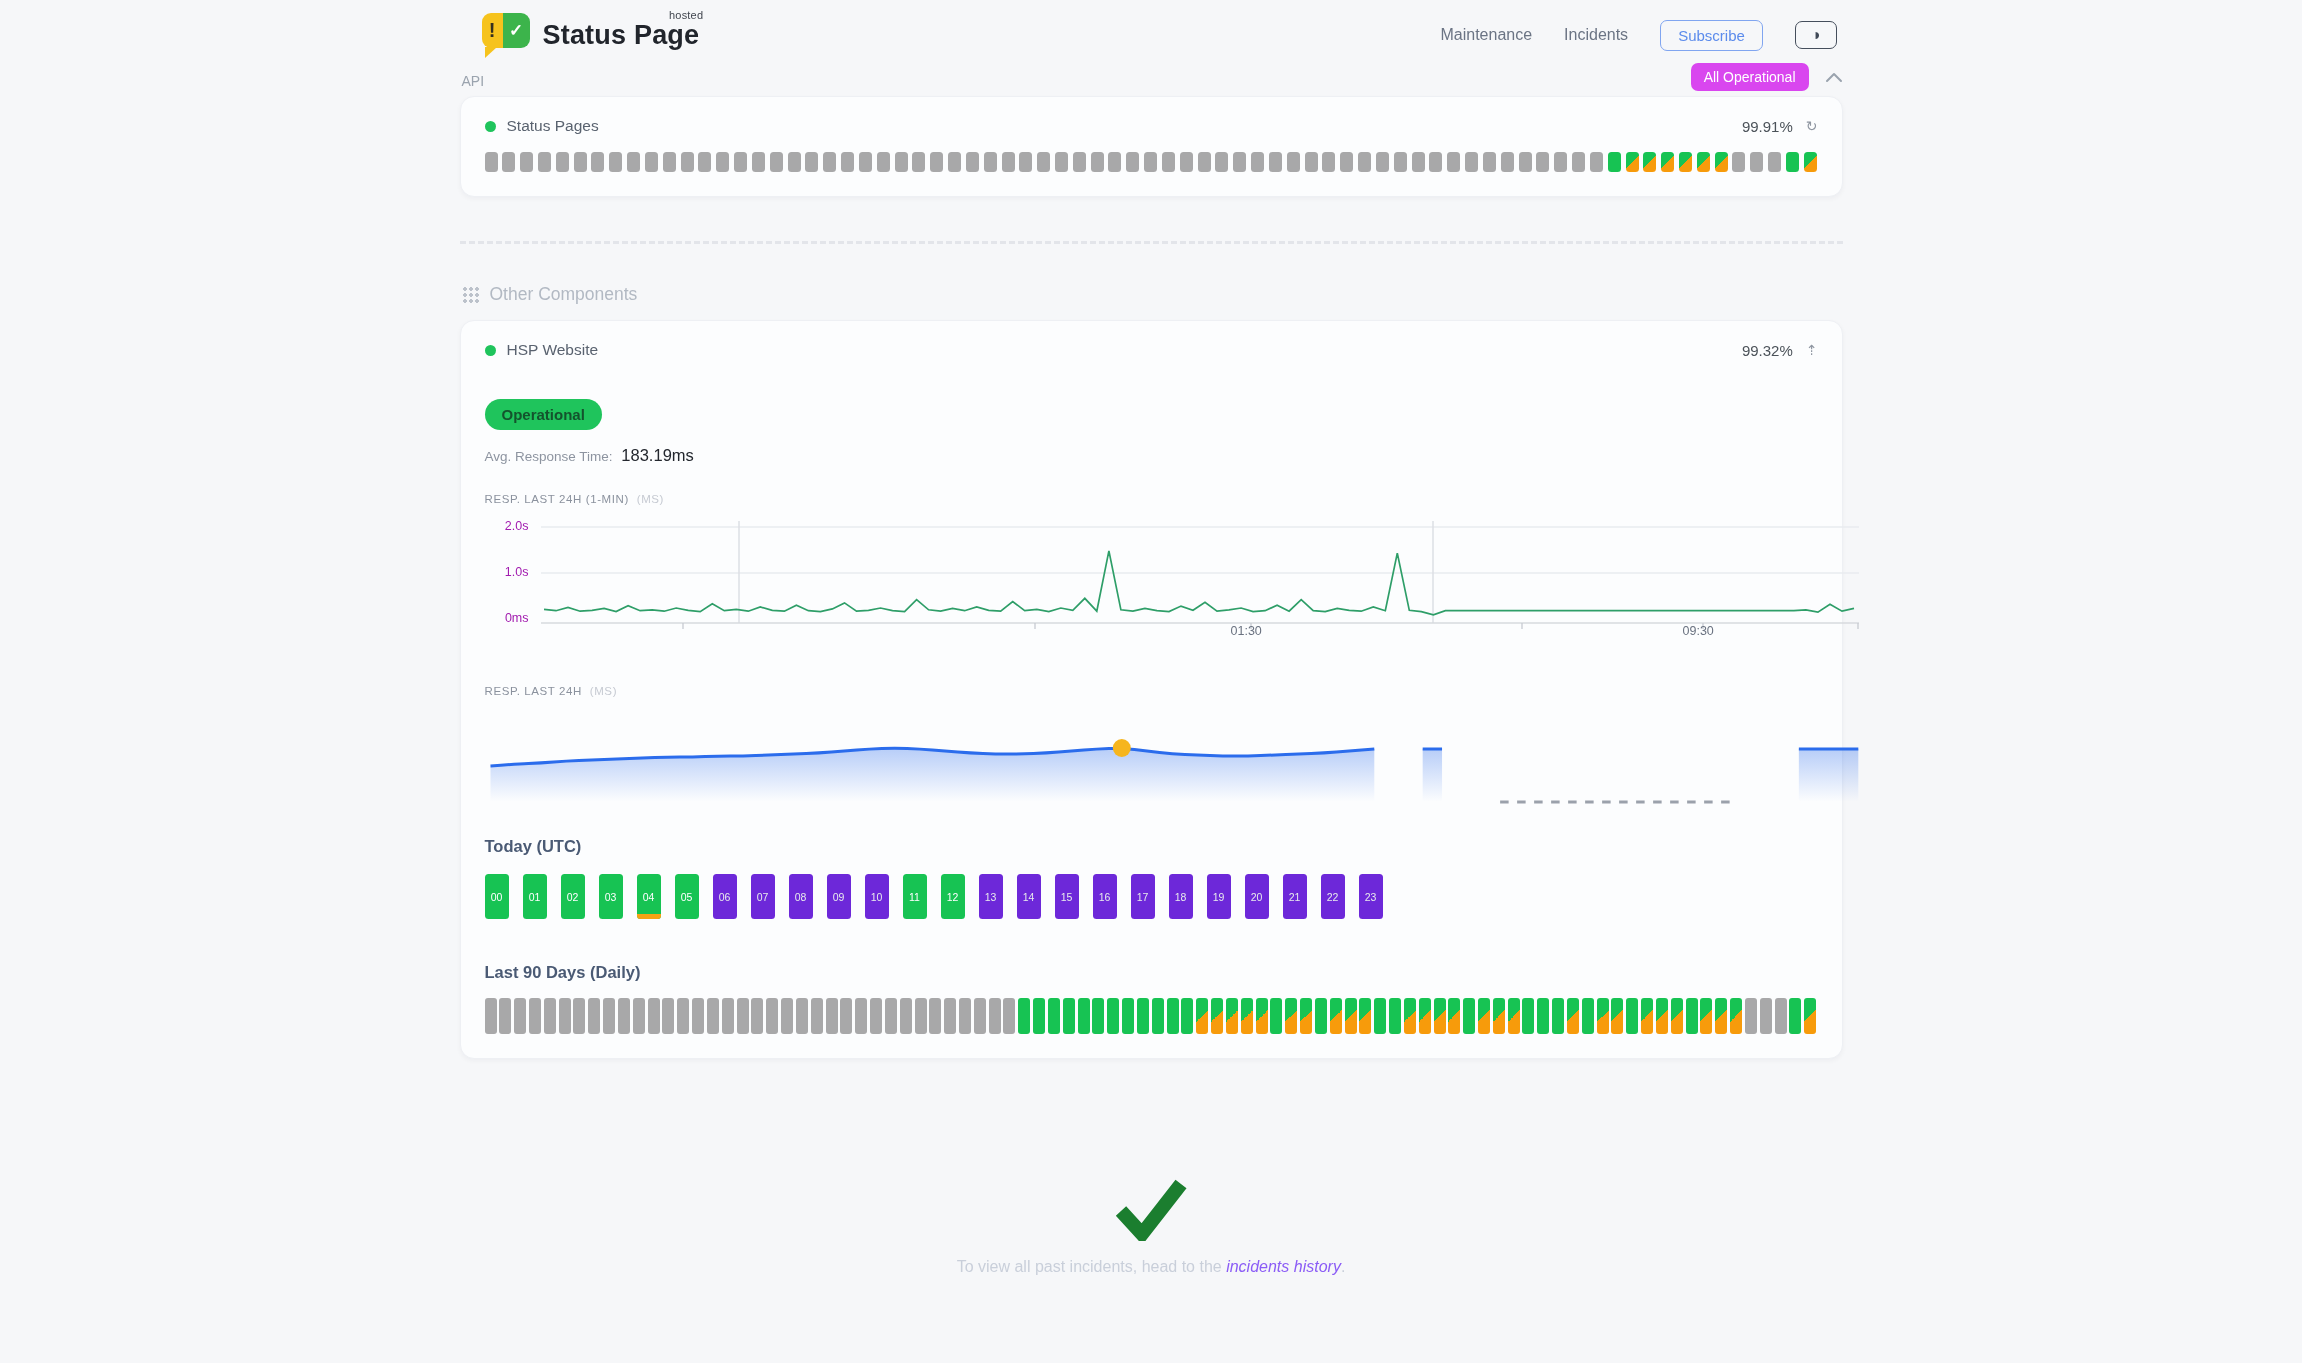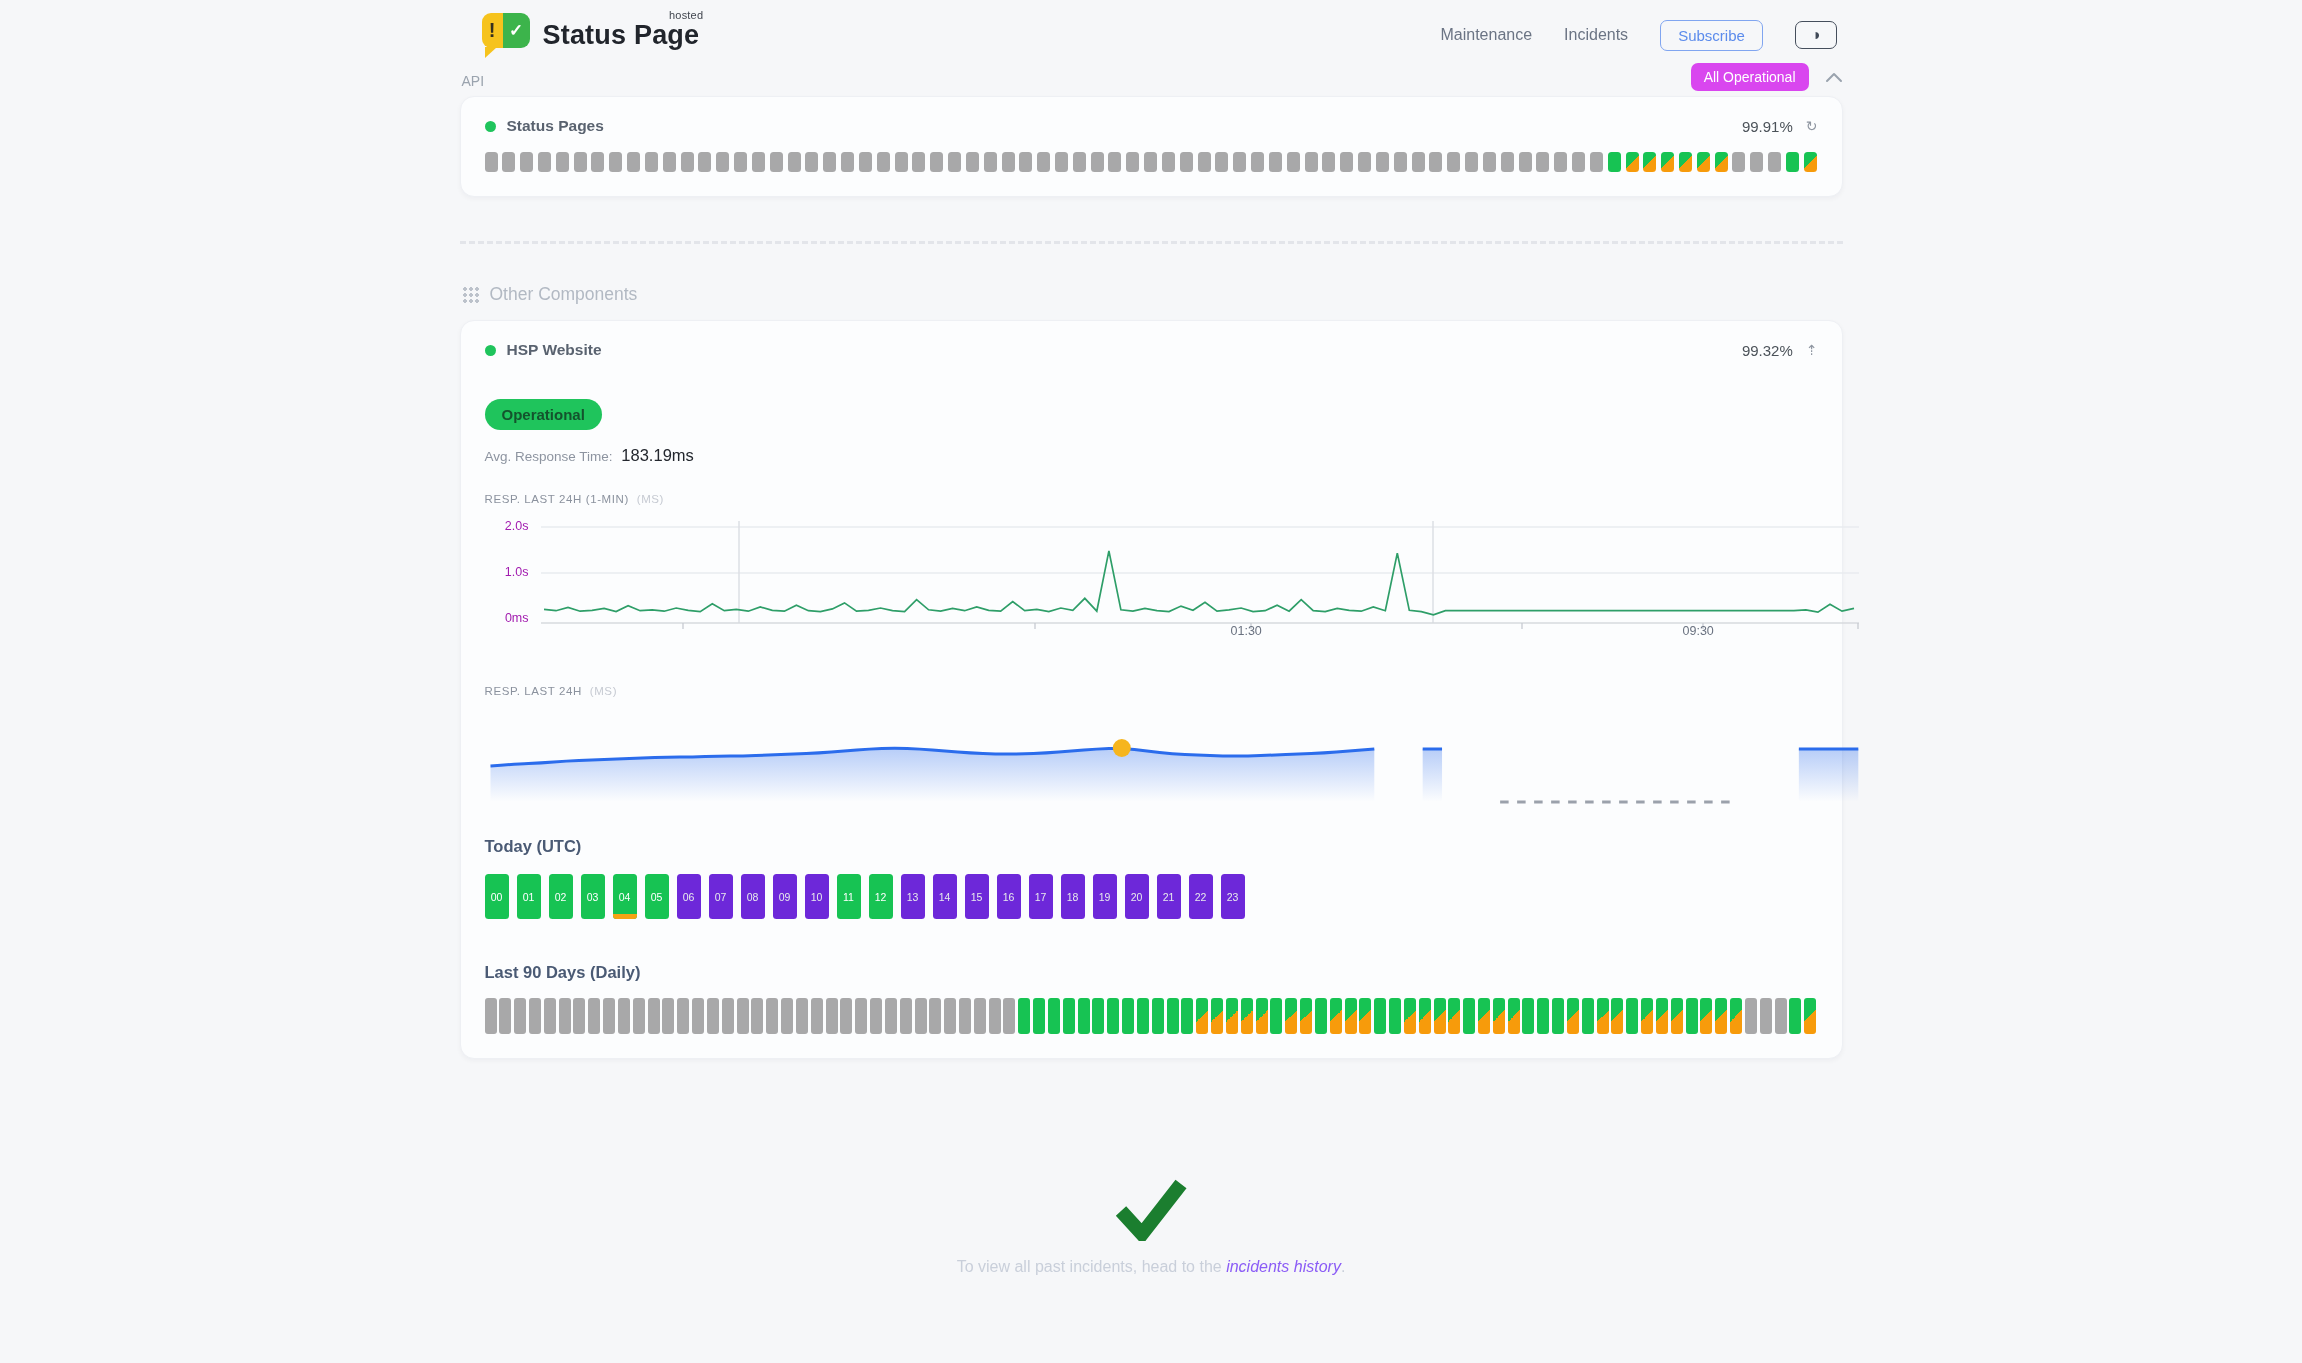--- a/index.html
+++ b/index.html
@@ -32,21 +32,21 @@
   .section-head{display:flex;justify-content:space-between;align-items:center;margin-top:8px;height:30px;}
   .section-label{color:#9aa3ae;font-size:14px;margin-left:2px;}
   .status-right{display:flex;align-items:center;gap:16px;margin-top:-8px;}
   .badge{background:#d946ef;color:#fff;font-size:14px;font-weight:500;padding:6px 13px;border-radius:7px;}
   .chev{color:#9aa3ae;display:inline-flex;cursor:pointer;}
 
   
   .card{background:#fcfdfe;border:1px solid #eef0f4;border-radius:14px;
         box-shadow:0 2px 5px rgba(25,35,60,.04);padding:20px 24px 24px;}
   .comp-row{display:flex;justify-content:space-between;align-items:center;}
-  .comp-name{display:flex;align-items:center;gap:11px;color:#59626f;font-size:15.5px;font-weight:700;}
+  .comp-name{display:flex;align-items:center;gap:11px;color:#59626f;font-size:15.5px;font-weight:400;}
   .dot{width:11px;height:11px;border-radius:50%;background:#1fc45c;}
   .comp-stats{display:flex;align-items:center;gap:13px;color:#4b5259;font-size:15px;}
   .icon-sm{color:#8f96a1;font-size:14px;cursor:pointer;}
 
   
   .strip{display:flex;justify-content:space-between;margin-top:17px;}
   .strip .cell{width:13px;height:20px;border-radius:3.5px;}
   .strip-daily{margin-top:16px;}
   .strip-daily .cell{width:12px;height:36px;border-radius:3px;}
   .c-na{background:#a8a8a9;}
@@ -75,21 +75,21 @@
   .ylabels span{position:absolute;left:0;width:44px;text-align:right;font-size:12.5px;color:#a21caf;}
   .chart1-svg{position:absolute;left:56px;top:0;width:1318px;height:112px;overflow:visible;}
   .xlabels span{position:absolute;top:105px;font-size:12.5px;color:#6a7280;}
 
   
   .chart2-svg{display:block;margin-top:14px;width:1383px;height:100px;overflow:visible;}
 
   .sub-title{margin-top:26px;font-size:16.5px;color:#4a5a74;font-weight:600;}
   .daily-title{margin-top:44px;}
 
-  .hours{display:flex;gap:8px;margin-top:18px;}
+  .hours{display:flex;gap:14px;margin-top:18px;}
   .hour{width:24px;height:45px;border-radius:3.5px;display:flex;align-items:center;justify-content:center;
         font-size:10.5px;color:#fff;position:relative;cursor:pointer;}
   .h-na{background:#6d28d9;color:#e8eaec;}
   .h-ok{background:#17c353;}
   .h-partial::after{content:"";position:absolute;left:0;right:0;bottom:0;height:5px;
         background:#f6a314;border-radius:0 0 3.5px 3.5px;}
 
   
   .footer{margin-top:118px;text-align:center;}
   .footer h2{margin:42px 0 0;font-size:23px;color:#3d4756;font-weight:600;}

